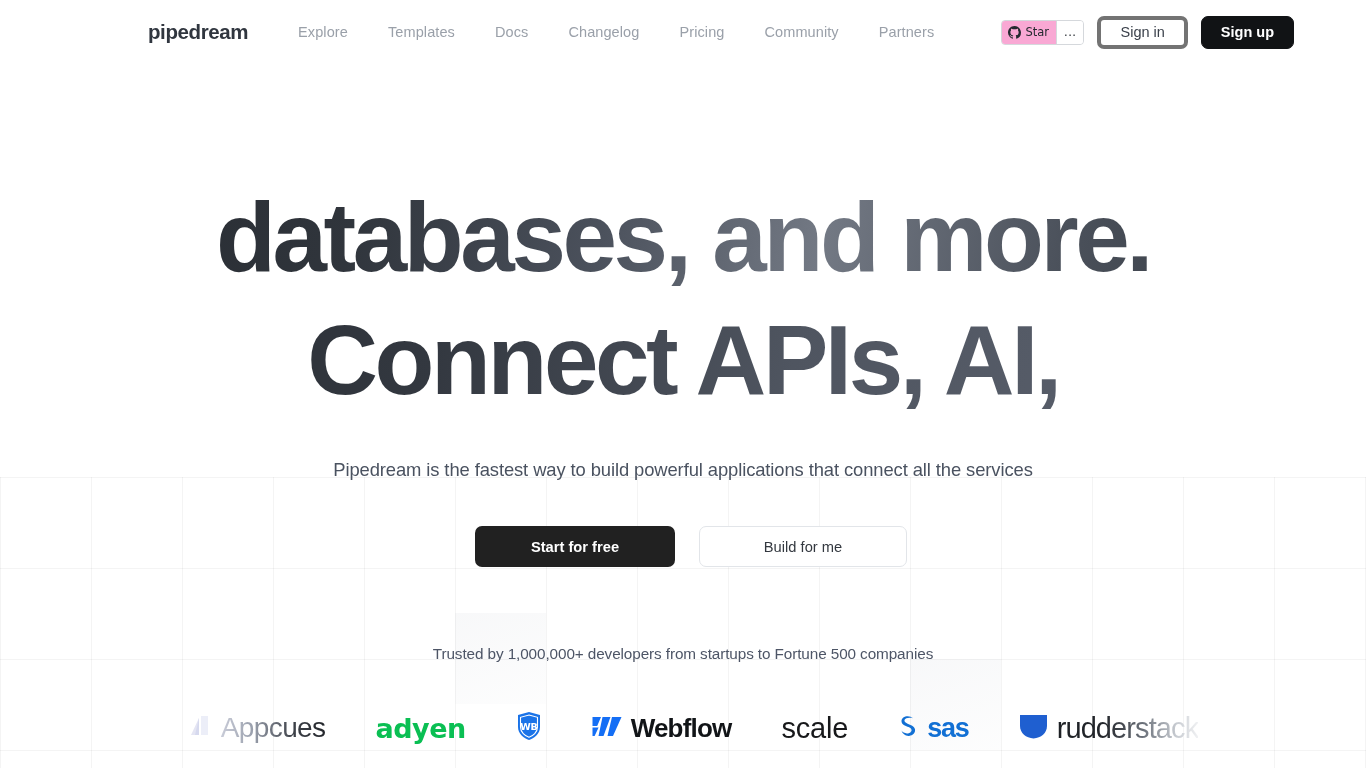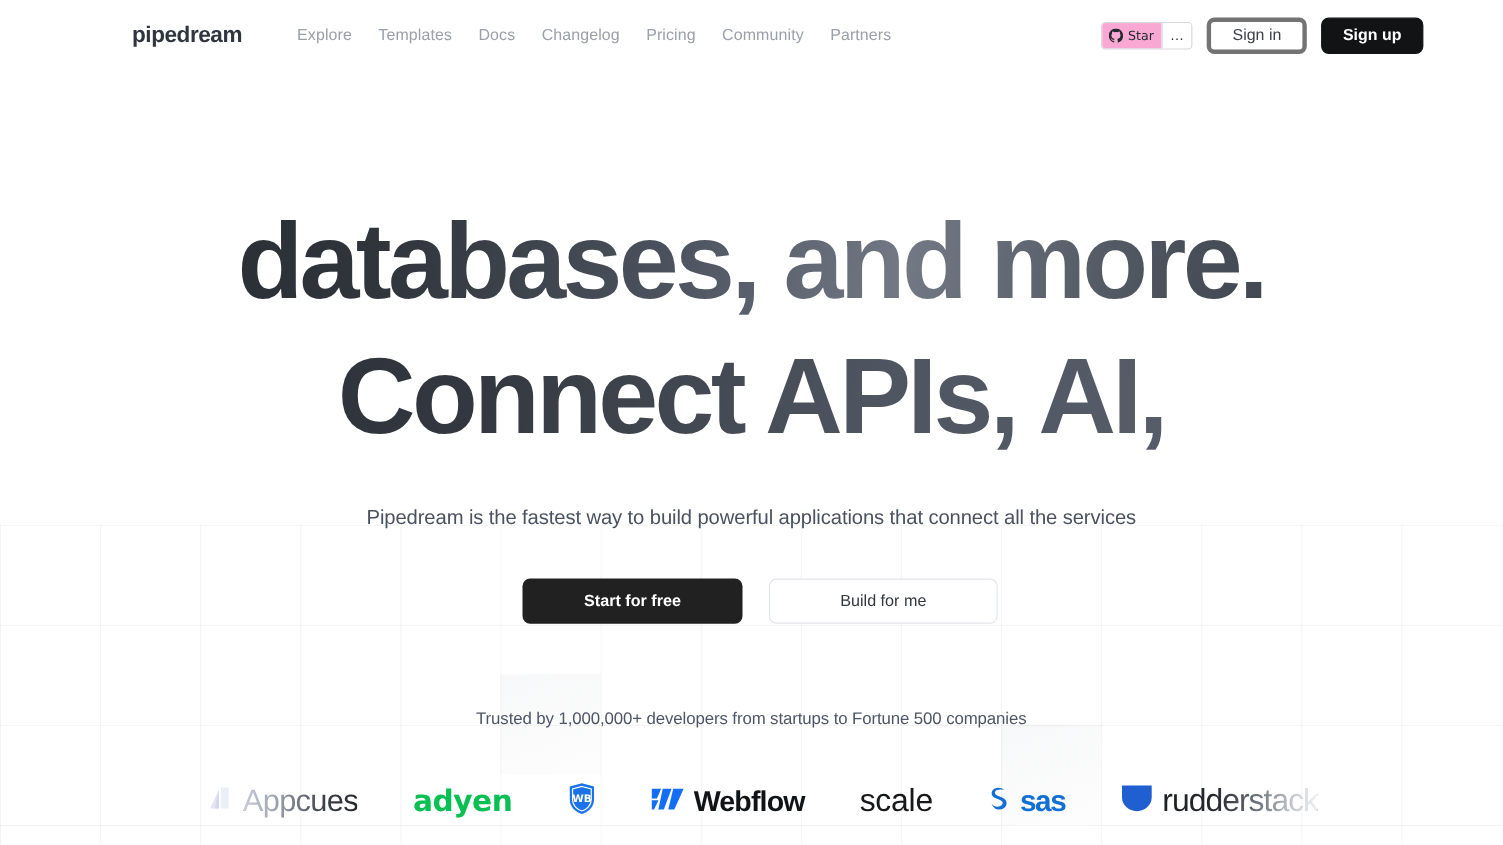--- a/index.html
+++ b/index.html
@@ -48,34 +48,35 @@
   .shade-b { left: 910px; top: 659px; }
 
   
   .navbar {
     position: relative;
     z-index: 5;
     height: 64px;
     display: flex;
     align-items: center;
     padding: 0 72px 0 120px;
+    margin-left: 28px;
   }
   .brand {
     font-size: 20.5px;
     font-weight: 700;
     letter-spacing: -0.4px;
     color: #30363f;
     margin-right: 50px;
     cursor: pointer;
     white-space: nowrap;
   }
   .nav-links {
     display: flex;
     align-items: center;
-    gap: 24px;
+    gap: 40px;
     list-style: none;
   }
   .nav-link {
     font-size: 14.5px;
     color: #9aa0a9;
     cursor: pointer;
     white-space: nowrap;
     letter-spacing: 0.1px;
   }
 

